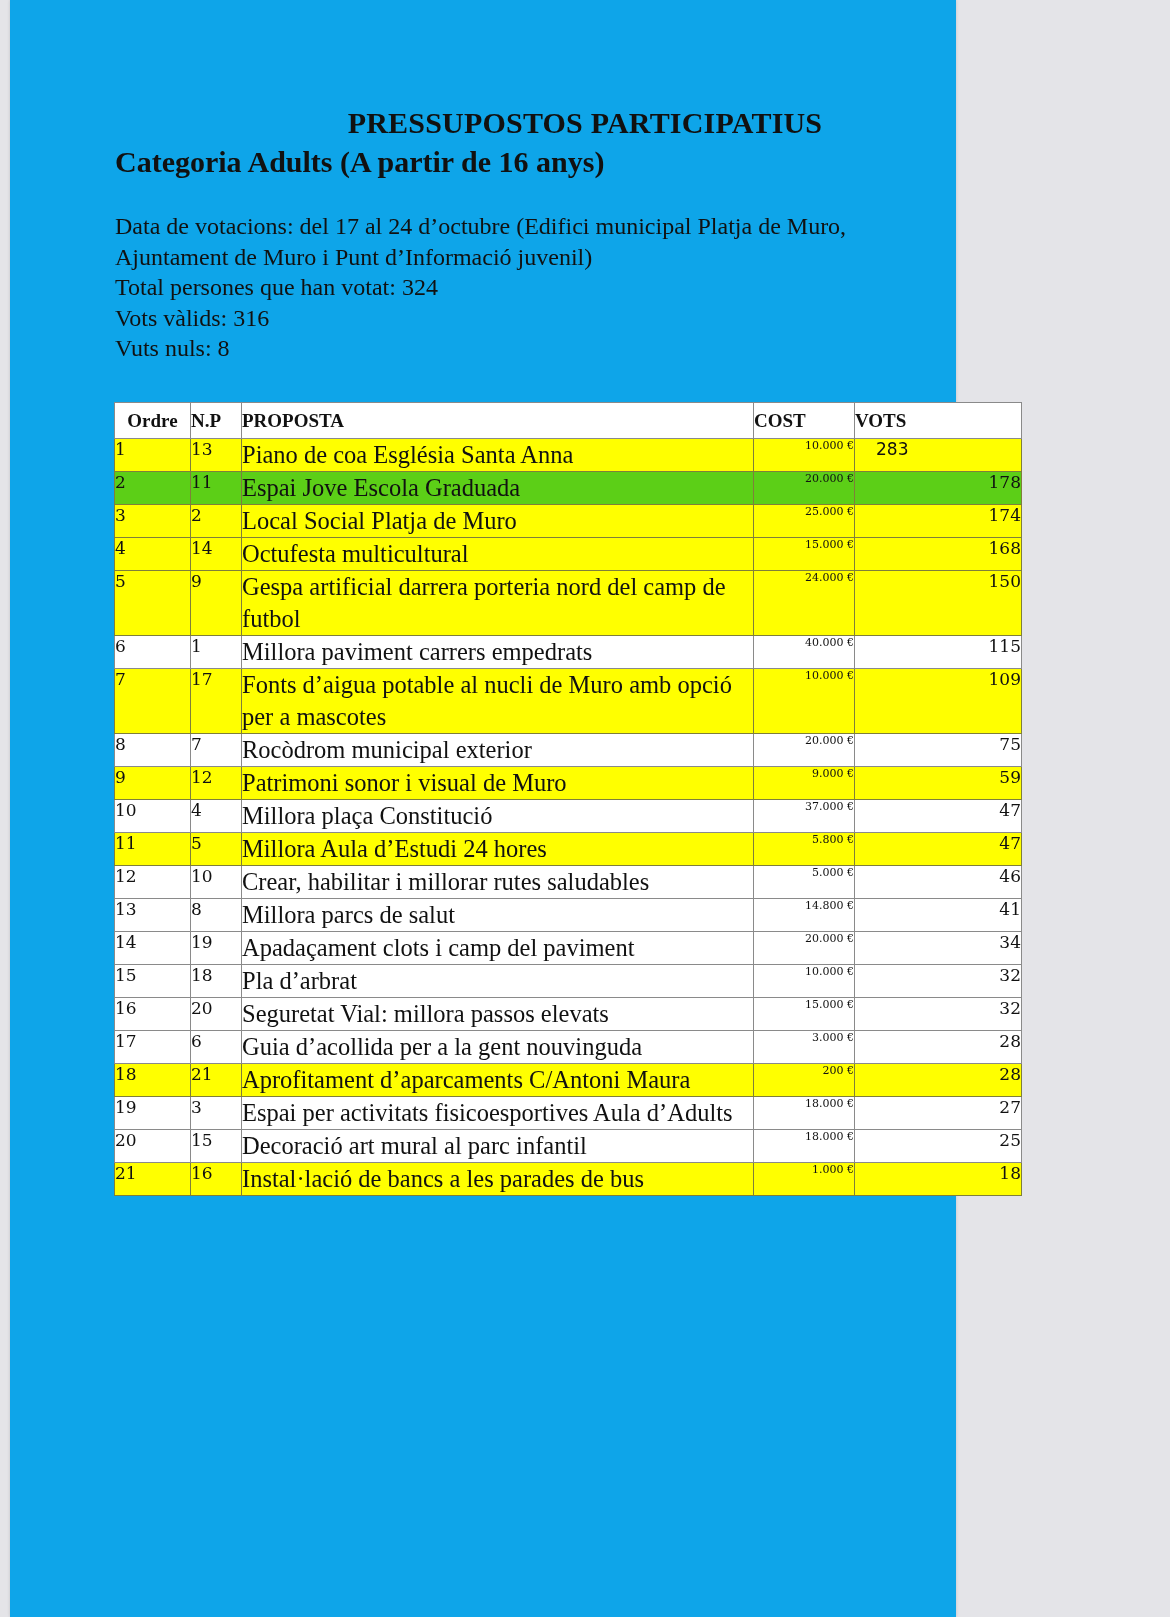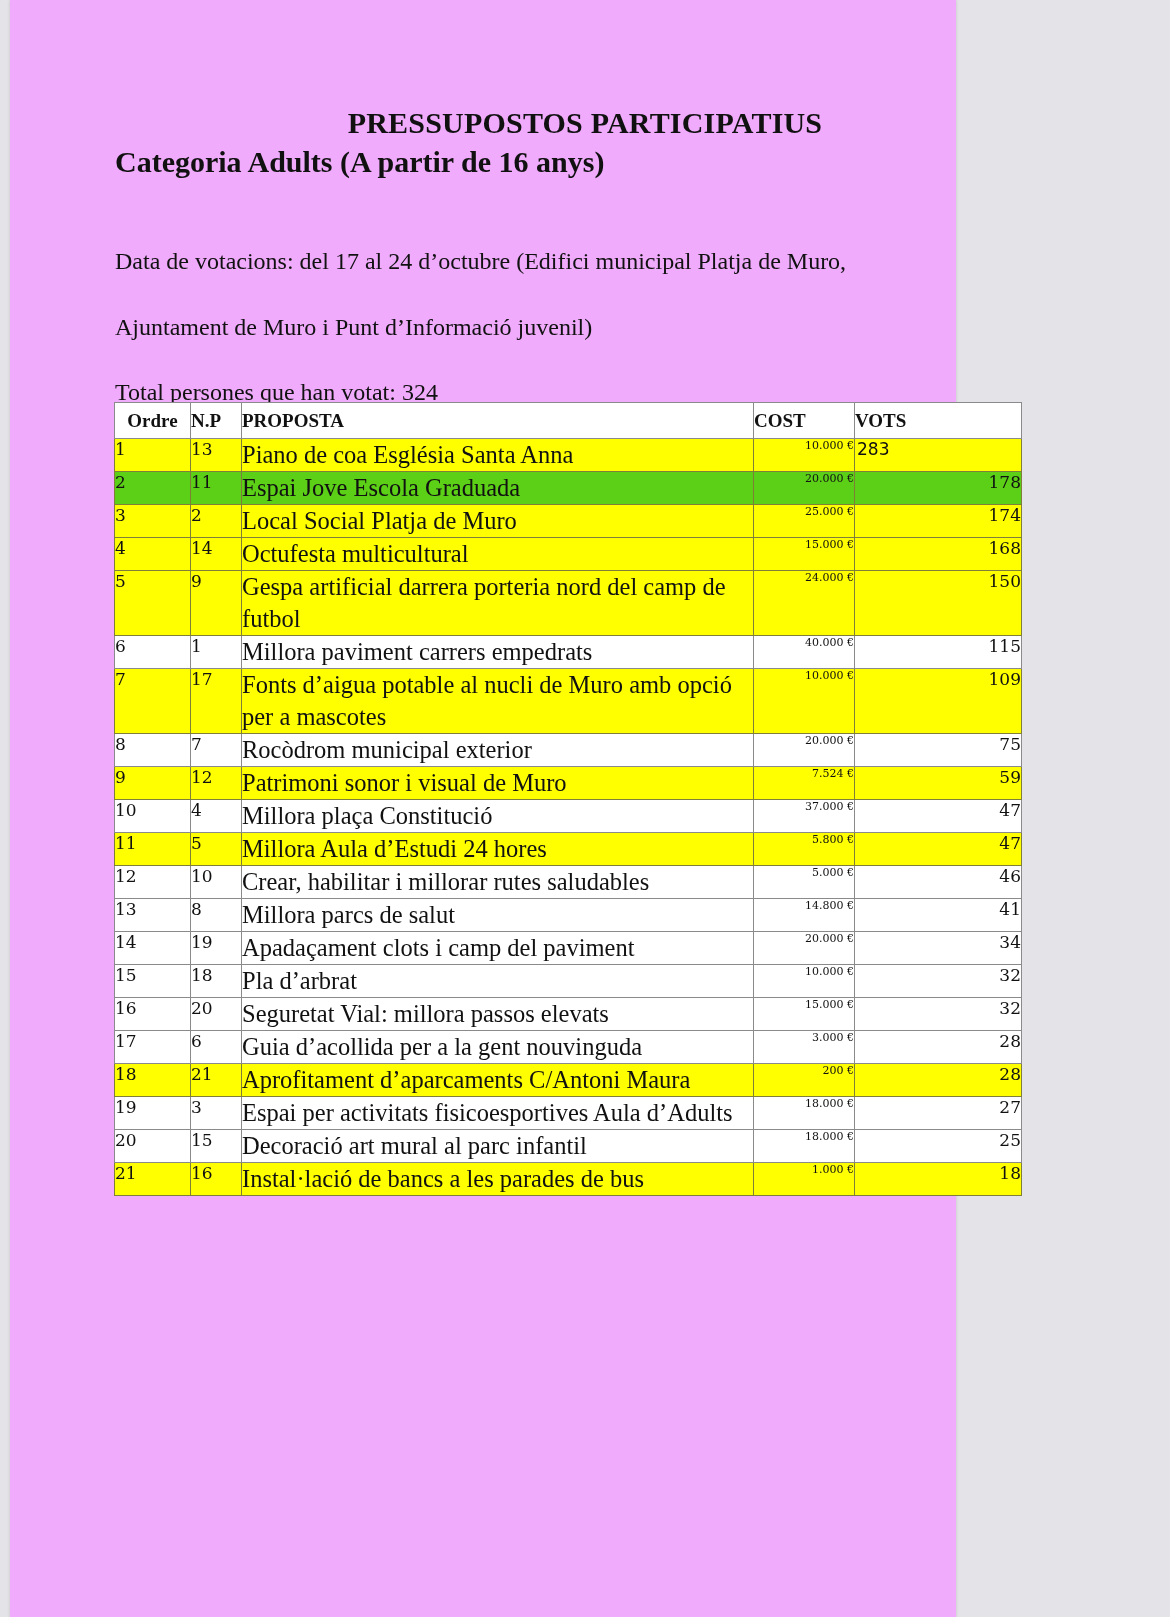--- a/index.html
+++ b/index.html
@@ -9,21 +9,21 @@
       background: #e4e4e8;
       position: relative;
       overflow: hidden;
     }
     .page {
       position: absolute;
       left: 10px;
       top: 0;
       width: 946px;
       height: 1617px;
-      background: #f0abfc;
+      background: #0ea5e9;
       box-shadow: 0 0 3px rgba(0,0,0,0.15);
     }
     .serif { font-family: "Liberation Serif", "DejaVu Serif", serif; color: #111; }
     .title {
       position: absolute;
       left: 0; width: 1150px;
       top: 106px;
       text-align: center;
       font-size: 30px;
       font-weight: bold;
@@ -39,21 +39,21 @@
       font-size: 30px;
       font-weight: bold;
     }
     .info {
       position: absolute;
       left: 105px;
       top: 211px;
       font-size: 24px;
       line-height: 30.5px;
     }
-    .info div { white-space: nowrap; margin-top: 35px; }
+    .info div { white-space: nowrap; }
 
     table.results {
       position: absolute;
       left: 104px;
       top: 402px;
       border-collapse: collapse;
       width: 907px;
       table-layout: fixed;
       font-family: "Liberation Serif", "DejaVu Serif", serif;
       color: #111;
@@ -101,21 +101,21 @@
       font-family: "DejaVu Serif", "Liberation Serif", serif;
       padding: 9px 3px 0 0;
       white-space: nowrap;
     }
     td.vots {
       text-align: right;
       font-size: 17px;
       font-family: "DejaVu Serif", "Liberation Serif", serif;
       padding: 9px 5px 0 0;
     }
-    td.vots.left { text-align: left; padding-left: 2px; font-family: "DejaVu Sans", "Liberation Sans", sans-serif; }
+    td.vots.left { text-align: left; padding-left: 21px; font-family: "DejaVu Sans", "Liberation Sans", sans-serif; }
   </style>
 </head>
 <body>
 
 <div class="page">
   <div class="title serif">PRESSUPOSTOS PARTICIPATIUS</div>
   <div class="subtitle serif">Categoria Adults (A partir de 16 anys)</div>
   <div class="info serif">
     <div>Data de votacions: del 17 al 24 d’octubre (Edifici municipal Platja de Muro,</div>
     <div>Ajuntament de Muro i Punt d’Informació juvenil)</div>
@@ -195,21 +195,21 @@
           <td class="ordre">8</td>
           <td class="np">7</td>
           <td class="prop">Rocòdrom municipal exterior</td>
           <td class="cost">20.000 €</td>
           <td class="vots">75</td>
         </tr>
         <tr class="row-yellow">
           <td class="ordre">9</td>
           <td class="np">12</td>
           <td class="prop">Patrimoni sonor i visual de Muro</td>
-          <td class="cost">7.524 €</td>
+          <td class="cost">9.000 €</td>
           <td class="vots">59</td>
         </tr>
         <tr class="row-white">
           <td class="ordre">10</td>
           <td class="np">4</td>
           <td class="prop">Millora plaça Constitució</td>
           <td class="cost">37.000 €</td>
           <td class="vots">47</td>
         </tr>
         <tr class="row-yellow">

